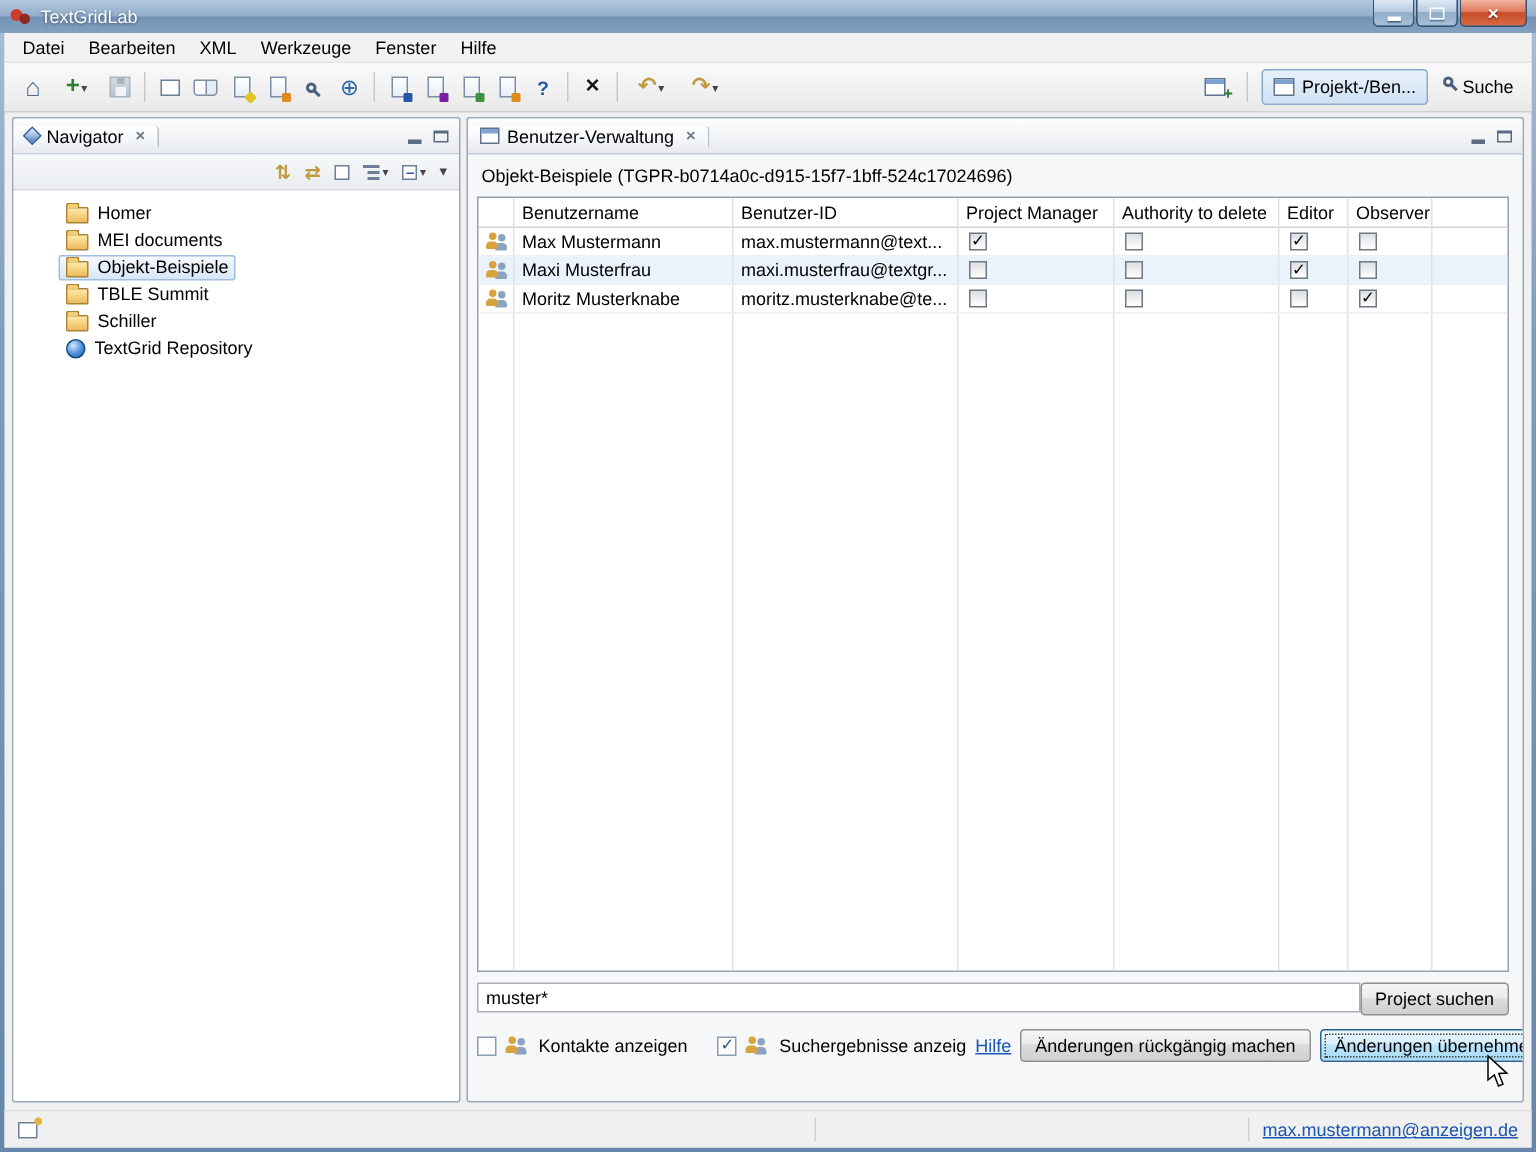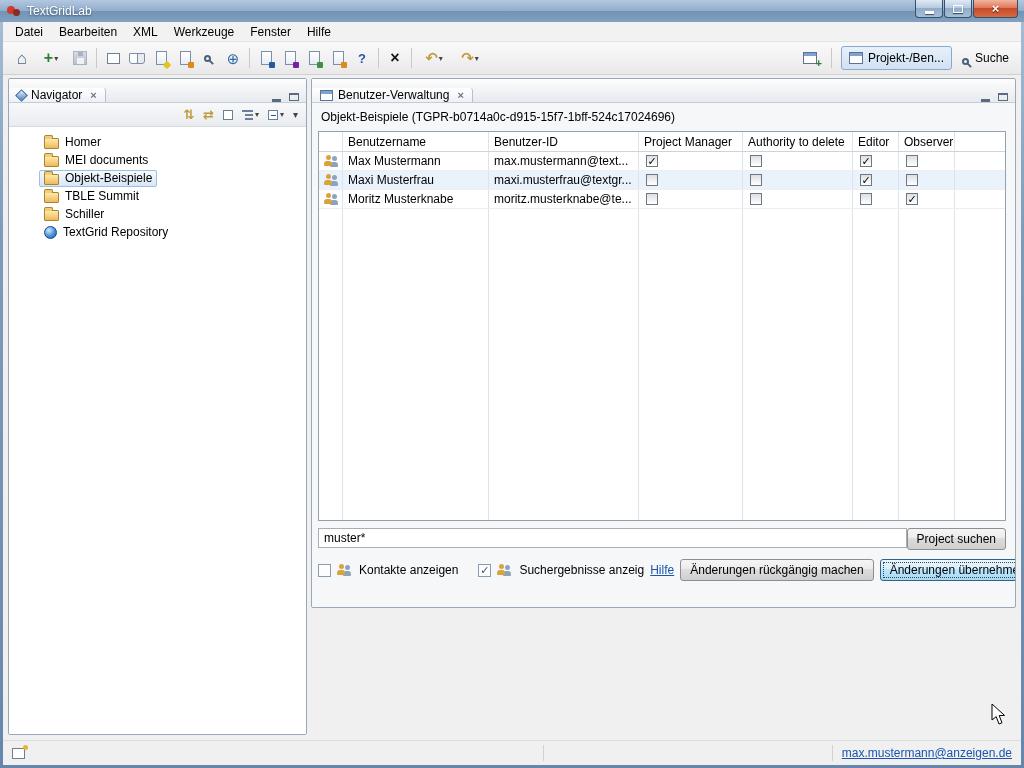--- a/index.html
+++ b/index.html
@@ -52,27 +52,27 @@
   .doc .bdg{position:absolute;right:-4px;bottom:-4px;width:6px;height:6px;border-radius:1px}
   .b-or{background:#e08a1e}.b-gr{background:#3d9140}.b-bl{background:#2458a6}.b-pu{background:#7b1fa2}.b-pen{background:#e3c31f;transform:rotate(45deg)}
   .magic{width:7px;height:7px;border:2px solid #4a617d;border-radius:50%;position:relative;margin-right:4px}
   .magic::after{content:"";position:absolute;width:6px;height:2px;background:#4a617d;right:-5px;bottom:-3px;transform:rotate(45deg)}
   .tb-right{margin-left:auto;display:flex;align-items:center;gap:5px}
   .persp{width:14px;height:12px;border:1px solid #5f7390;background:#fff;position:relative}
   .persp::before{content:"";position:absolute;left:0;top:0;right:0;height:3px;background:#7fa3d0}
   .persp.plus::after{content:"+";position:absolute;right:-6px;bottom:-6px;color:#2e7d32;font-weight:bold;font-size:11px}
   .persp-btn{display:flex;align-items:center;gap:5px;border:1px solid #8aa8cc;border-radius:3px;
              background:linear-gradient(#e8f1fa,#cfe1f3);padding:2px 7px;height:24px}
-  .search-top{display:flex;align-items:flex-end;gap:2px;padding:2px 5px}
+  .search-top{display:flex;align-items:flex-start;gap:2px;padding:2px 5px}
 
   
   .view{position:absolute;border:1px solid #9aa7b8;background:#fff;border-radius:2px;overflow:hidden}
   .nav-view{left:8px;top:78px;width:299px;height:657px}
-  .editor-view{left:311px;top:78px;width:705px;height:530px;background:#f6f7f8}
-  .tabbar{height:24px;background:linear-gradient(#fdfdfd,#e7eaee);border-bottom:1px solid #c3ccd8;display:flex;align-items:flex-end}
+  .editor-view{left:311px;top:78px;width:705px;height:657px;background:#f6f7f8}
+  .tabbar{height:24px;background:linear-gradient(#fdfdfd,#e7eaee);border-bottom:1px solid #c3ccd8;display:flex;align-items:center}
   .tab{display:flex;align-items:center;gap:5px;padding:0 8px;background:linear-gradient(#fff,#edf1f5);
        border-right:1px solid #b6c0cd;border-radius:3px 3px 0 0}
   .tab .close{color:#6b7687;font-size:11px;font-weight:bold;margin-left:3px}
   .view-btns{margin-left:auto;display:flex;align-items:center;gap:8px;padding-right:7px}
   .vmin{width:9px;height:3px;background:#5a6b80;margin-top:7px}
   .vmax{width:10px;height:8px;border:1px solid #5a6b80;border-top-width:2px}
   .navic{width:9px;height:9px;transform:rotate(45deg);background:linear-gradient(135deg,#eaf2fb,#4d7fc0);border:1px solid #2f5f9e}
   .winic{width:13px;height:11px;border:1px solid #5f7390;background:#fff;position:relative}
   .winic::before{content:"";position:absolute;left:0;top:0;right:0;height:3px;background:#7fa3d0}
 

